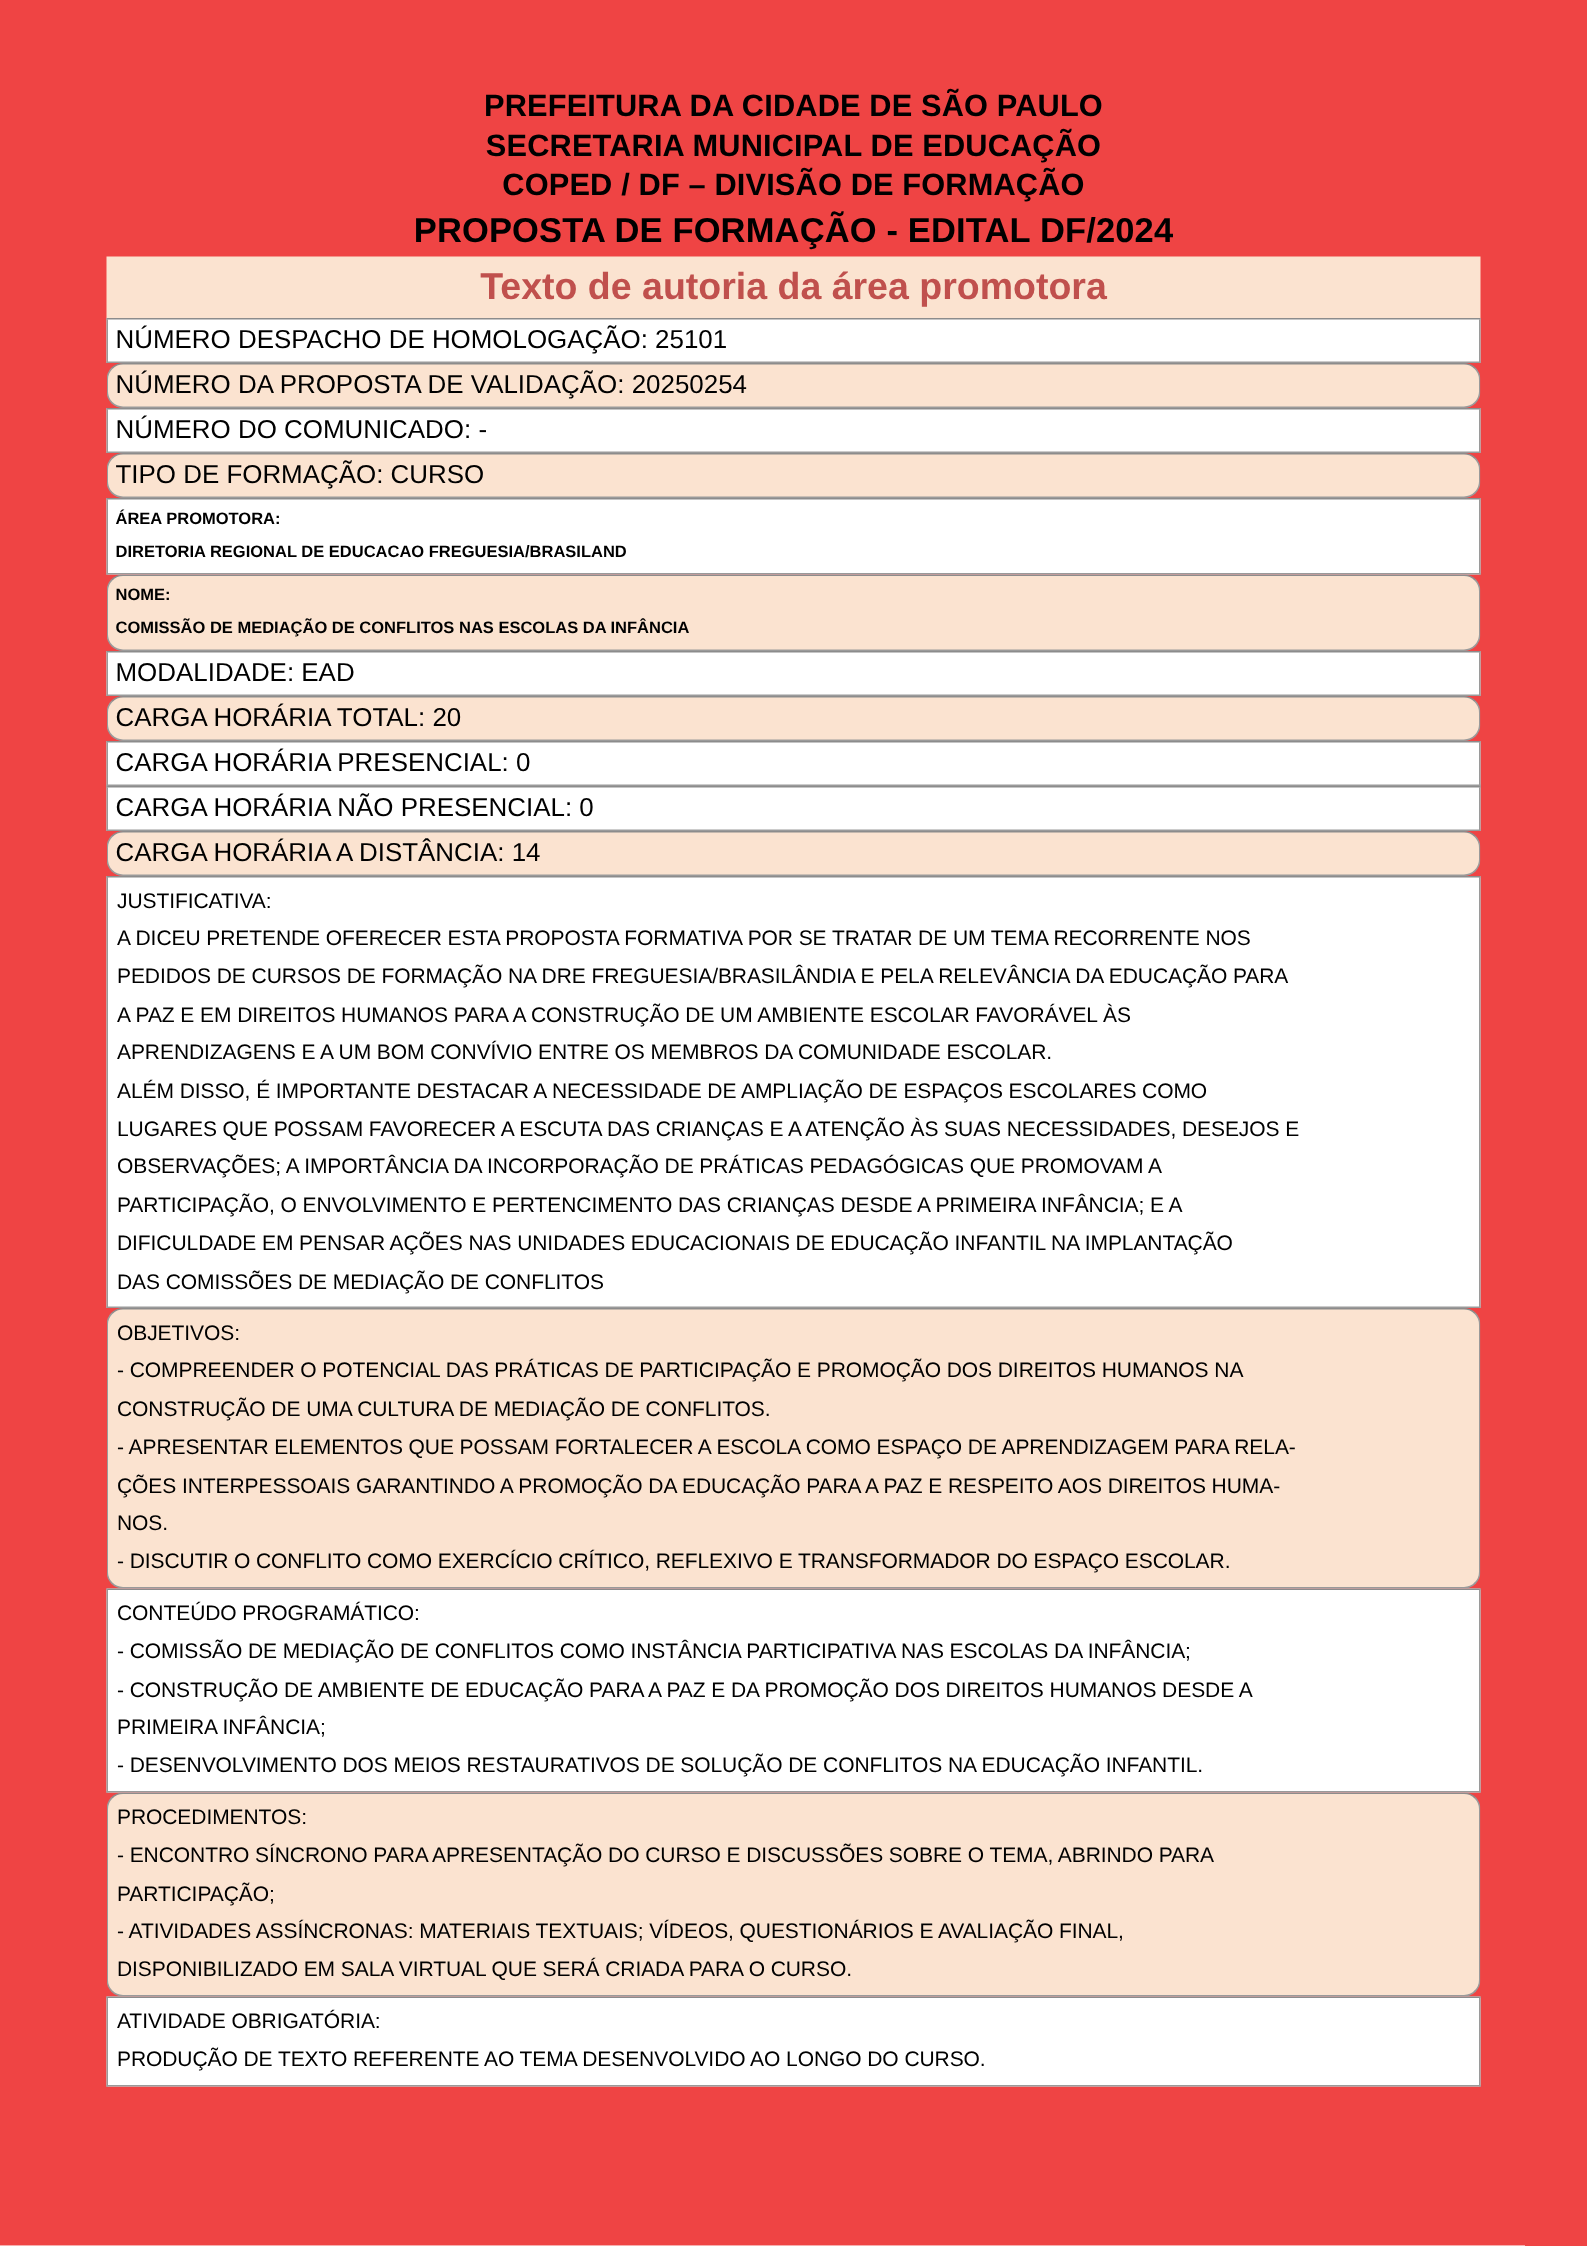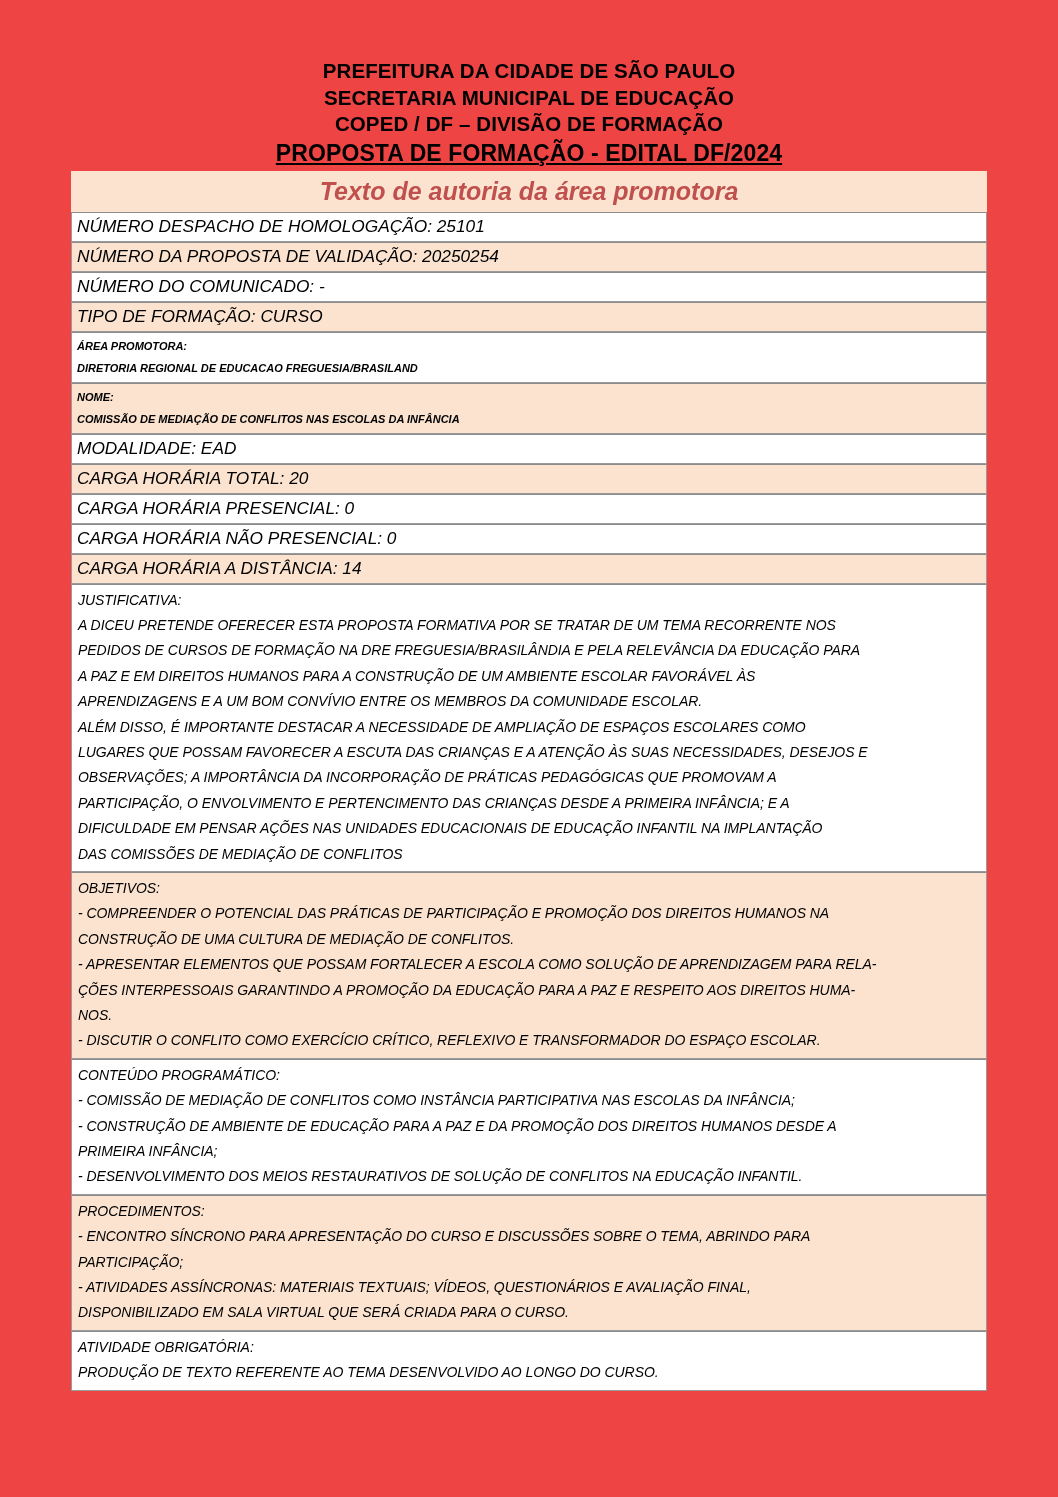--- a/index.html
+++ b/index.html
@@ -34,31 +34,29 @@
   .doc-header .hline {
     font-weight: bold;
     font-size: 20.5px;
     line-height: 26.5px;
     letter-spacing: 0.1px;
     white-space: nowrap;
   }
   .doc-header .hline.big {
     font-size: 23px;
     line-height: 30px;
-    text-decoration: underline;
   }
 
   
   .form-table {
     width: 916px;
     margin: 3px auto 3px auto;
     border-collapse: separate;
     border-spacing: 0;
     table-layout: fixed;
-    font-style: italic;
   }
 
   .title-band {
     background: #fbe3d0;
     text-align: center;
     color: #c0504d;
     font-weight: bold;
     font-size: 25px;
     line-height: 34px;
     padding: 3px 0 4px 0;
@@ -70,20 +68,21 @@
     border-top-color: #8c8c8c;
     padding: 2px 4px 3px 5px;
     font-size: 17.3px;
     line-height: 23px;
     vertical-align: top;
     background: #ffffff;
     word-wrap: break-word;
   }
   .row-cell.shaded {
     background: #fbe3d0;
+    border-radius: 11px;
   }
   .row-cell.bold {
     font-weight: bold;
     font-size: 11px;
     line-height: 22px;
   }
 
   
   .body-cell {
     font-size: 14px;
@@ -185,21 +184,21 @@
           <span class="ln">DIFICULDADE EM PENSAR AÇÕES NAS UNIDADES EDUCACIONAIS DE EDUCAÇÃO INFANTIL NA IMPLANTAÇÃO</span>
           <span class="ln">DAS COMISSÕES DE MEDIAÇÃO DE CONFLITOS</span>
         </td>
       </tr>
 
       <tr>
         <td class="row-cell body-cell tight shaded">
           <span class="ln">OBJETIVOS:</span>
           <span class="ln">- COMPREENDER O POTENCIAL DAS PRÁTICAS DE PARTICIPAÇÃO E PROMOÇÃO DOS DIREITOS HUMANOS NA</span>
           <span class="ln">CONSTRUÇÃO DE UMA CULTURA DE MEDIAÇÃO DE CONFLITOS.</span>
-          <span class="ln">- APRESENTAR ELEMENTOS QUE POSSAM FORTALECER A ESCOLA COMO SOLUÇÃO DE APRENDIZAGEM PARA RELA-</span>
+          <span class="ln">- APRESENTAR ELEMENTOS QUE POSSAM FORTALECER A ESCOLA COMO ESPAÇO DE APRENDIZAGEM PARA RELA-</span>
           <span class="ln">ÇÕES INTERPESSOAIS GARANTINDO A PROMOÇÃO DA EDUCAÇÃO PARA A PAZ E RESPEITO AOS DIREITOS HUMA-</span>
           <span class="ln">NOS.</span>
           <span class="ln">- DISCUTIR O CONFLITO COMO EXERCÍCIO CRÍTICO, REFLEXIVO E TRANSFORMADOR DO ESPAÇO ESCOLAR.</span>
         </td>
       </tr>
 
       <tr>
         <td class="row-cell body-cell tight">
           <span class="ln">CONTEÚDO PROGRAMÁTICO:</span>
           <span class="ln">- COMISSÃO DE MEDIAÇÃO DE CONFLITOS COMO INSTÂNCIA PARTICIPATIVA NAS ESCOLAS DA INFÂNCIA;</span>

